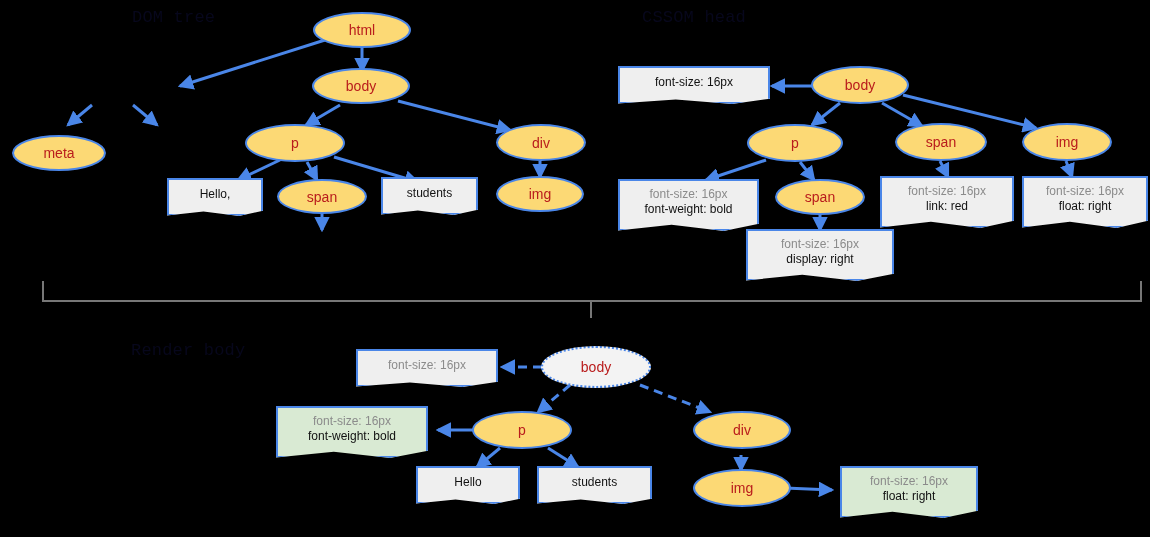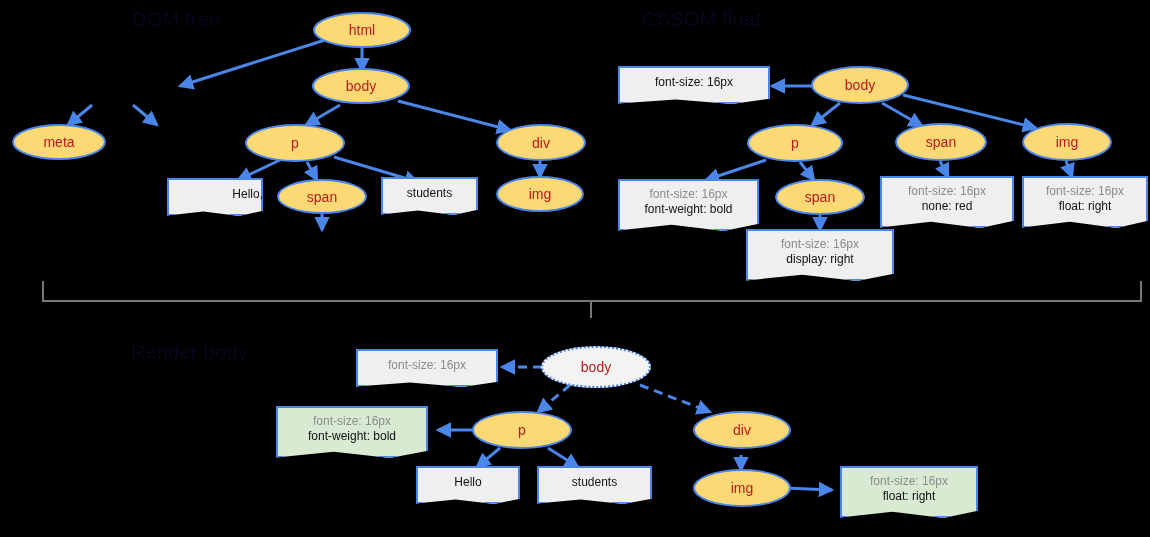--- a/index.html
+++ b/index.html
@@ -26,22 +26,22 @@
     position: absolute;
     left: 0; top: 0;
     width: 1150px;
     height: 537px;
   }
 
   
   .section-title {
     position: absolute;
     color: #07071c;
-    font-size: 20px;
-    font-family: Liberation Sans, sans-serif;
+    font-size: 17px;
+    font-family: Liberation Mono, monospace;
     white-space: nowrap;
     letter-spacing: 0.2px;
   }
 
   
   .ellipse {
     position: absolute;
     box-sizing: border-box;
     background: #fcd975;
     border: 2px solid #4a86e8;
@@ -145,46 +145,46 @@
       <path d="M 500 448 L 477 467"></path>
       <path d="M 548 448 L 578 467"></path>
       <path d="M 741 455 L 741 470"></path>
       <path d="M 785 488 L 832 490"></path>
     </g>
   </svg>
 
   <div id="nodes">
 
     <div class="section-title" style="left:132px; top:8px;">DOM tree</div>
-    <div class="section-title" style="left:642px; top:8px;">CSSOM float</div>
+    <div class="section-title" style="left:642px; top:8px;">CSSOM head</div>
     <div class="section-title" style="left:131px; top:341px;">Render body</div>
 
     <div class="ellipse" style="left:313px; top:12px; width:98px; height:36px;">
       <span>html</span>
     </div>
     <div class="ellipse" style="left:312px; top:68px; width:98px; height:36px;">
       <span>body</span>
     </div>
-    <div class="ellipse" style="left:12px; top:124px; width:94px; height:36px;">
+    <div class="ellipse" style="left:12px; top:135px; width:94px; height:36px;">
       <span>meta</span>
     </div>
     <div class="ellipse" style="left:245px; top:124px; width:100px; height:38px;">
       <span>p</span>
     </div>
     <div class="ellipse" style="left:496px; top:124px; width:90px; height:37px;">
       <span>div</span>
     </div>
     <div class="ellipse" style="left:277px; top:179px; width:90px; height:35px;">
       <span>span</span>
     </div>
     <div class="ellipse" style="left:496px; top:176px; width:88px; height:36px;">
       <span>img</span>
     </div>
 
-    <div class="doc" style="left:167px; top:178px; width:96px; height:38px;align-items:flex-end;">
+    <div class="doc" style="left:167px; top:178px; width:96px; height:38px;">
       <span class="l1 strong">Hello,</span>
       <span class="frame"></span>
     </div>
     <div class="doc" style="left:381px; top:177px; width:97px; height:38px;">
       <span class="l1 strong">students</span>
       <span class="frame"></span>
     </div>
 
     <div class="ellipse" style="left:811px; top:66px; width:98px; height:38px;">
       <span>body</span>
@@ -211,21 +211,21 @@
       <span class="l2 strong">font-weight: bold</span>
       <span class="frame"></span>
     </div>
     <div class="doc" style="left:746px; top:229px; width:148px; height:52px;">
       <span class="l1 muted">font-size: 16px</span>
       <span class="l2 strong">display: right</span>
       <span class="frame"></span>
     </div>
     <div class="doc" style="left:880px; top:176px; width:134px; height:52px;">
       <span class="l1 muted">font-size: 16px</span>
-      <span class="l2 strong">none: red</span>
+      <span class="l2 strong">link: red</span>
       <span class="frame"></span>
     </div>
     <div class="doc" style="left:1022px; top:176px; width:126px; height:52px;">
       <span class="l1 muted">font-size: 16px</span>
       <span class="l2 strong">float: right</span>
       <span class="frame"></span>
     </div>
 
     <div class="bracket-line" style="left:42px; top:300px; width:1100px; height:2px;"></div>
     <div class="bracket-line" style="left:42px; top:281px; width:2px; height:21px;"></div>

